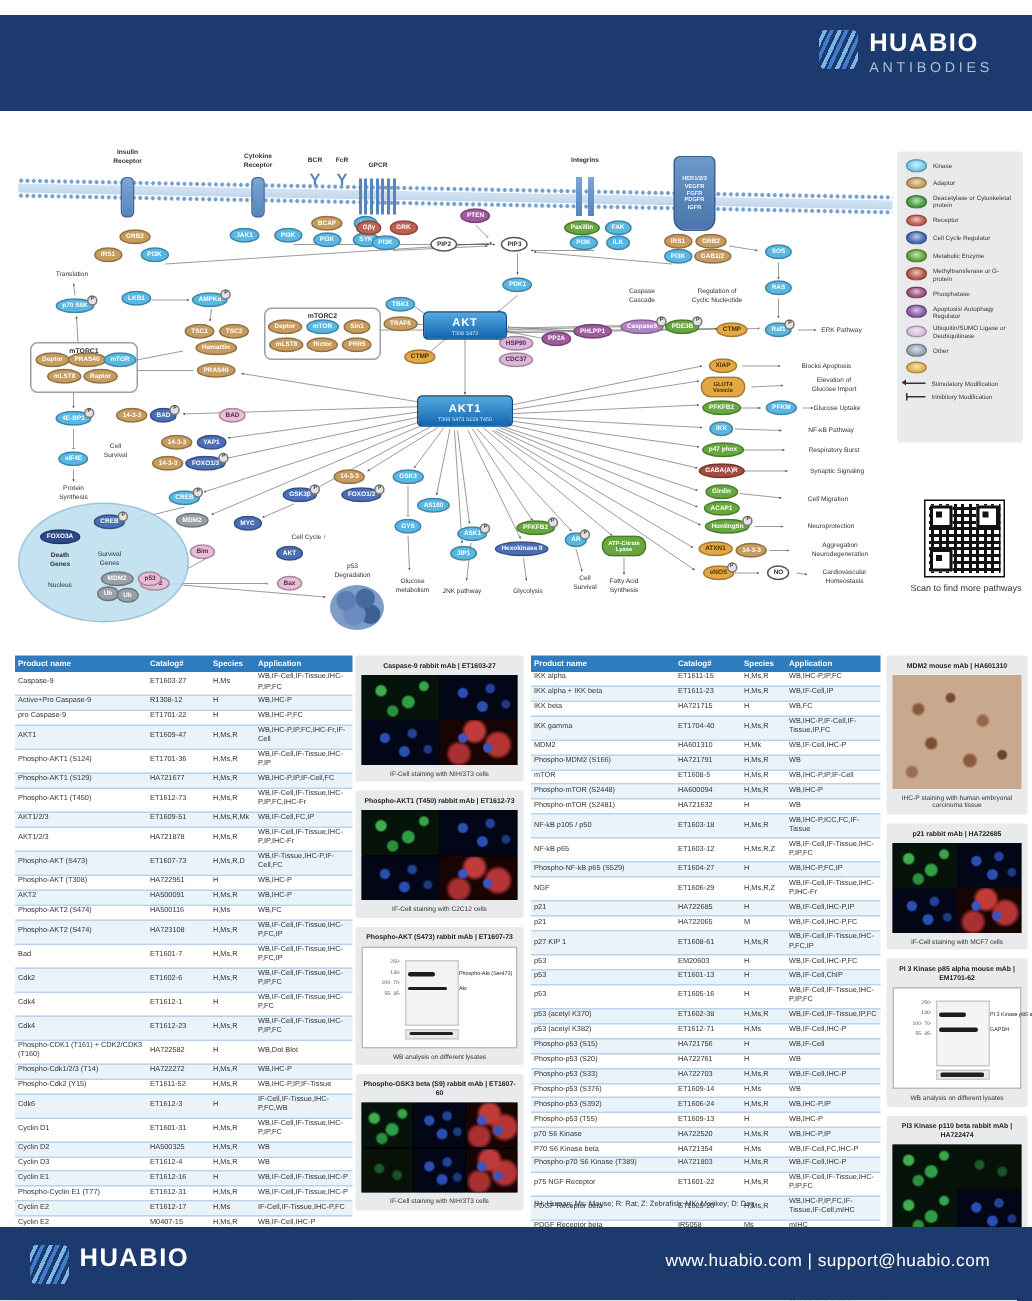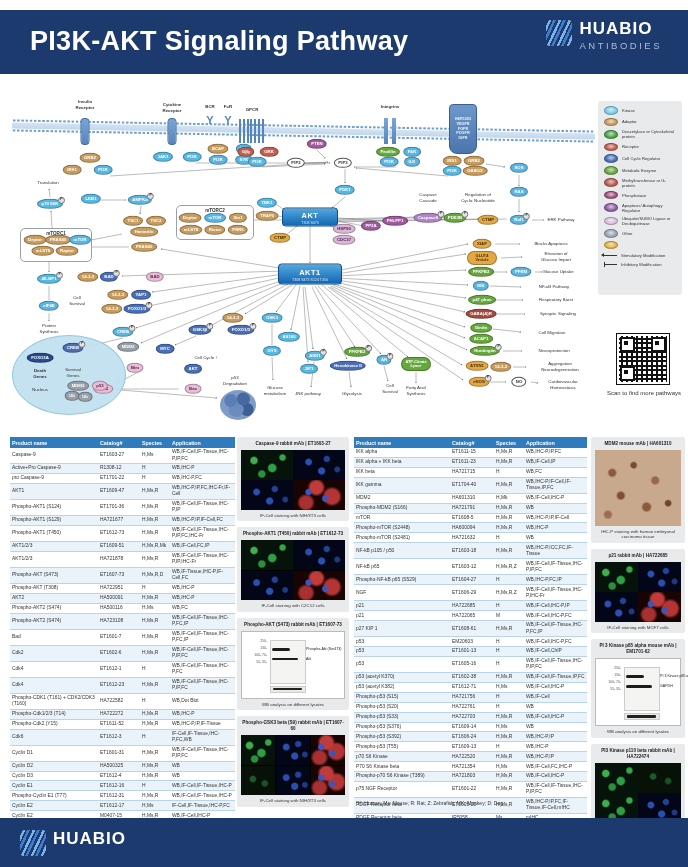--- a/index.html
+++ b/index.html
@@ -124,21 +124,20 @@
   .ftr{position:absolute;left:0;top:818px;width:688px;height:49px;background:#1d3a6e;}
   .ftr .brand{left:20px;right:auto;top:12px;}
   .ftr-site{position:absolute;right:28px;top:17px;font-size:11.5px;color:#fff;letter-spacing:.3px;}
 </style>
 </head>
 <body>
 
 <div class="page">
 
   <div class="hdr">
-    <div class="hdr-title">PI3K-AKT Signaling Pathway</div>
     <div class="brand">
       <div class="stripes"></div>
       <div class="brand-txt">
         <span class="brand-name">HUABIO</span>
         <span class="brand-sub">ANTIBODIES</span>
       </div>
     </div>
   </div>
 
   <div class="diagram" id="diagram">
@@ -1058,14 +1057,15 @@
       </div>
     </div>
 
   <div class="ftr">
     <div class="brand">
       <div class="stripes"></div>
       <div class="brand-txt">
         <span class="brand-name">HUABIO</span>
       </div>
     </div>
+    <div class="ftr-site">www.huabio.com | support@huabio.com</div>
   </div>
 </div>
 
 </body></html>

